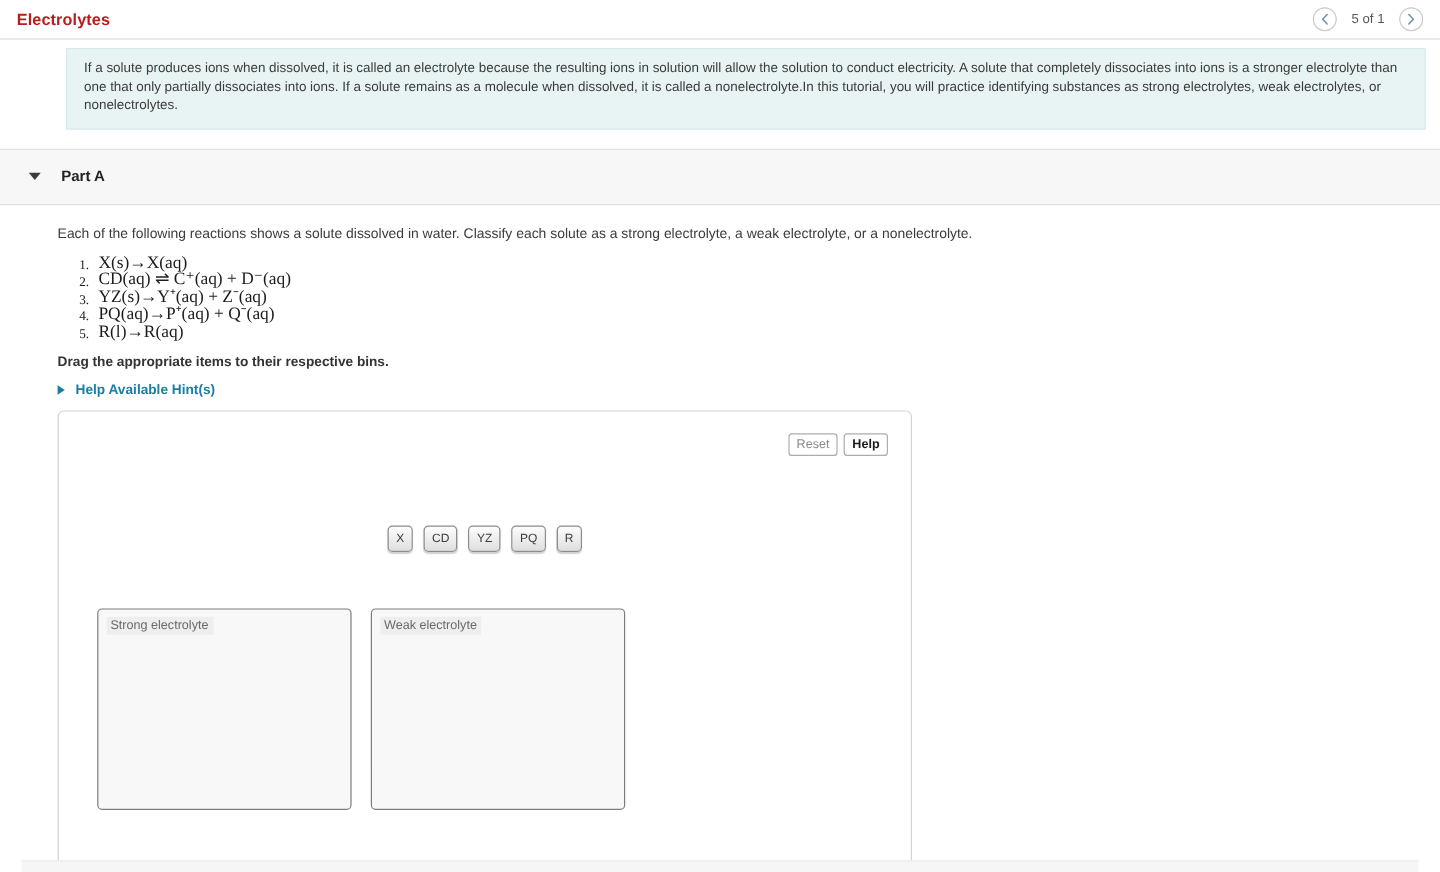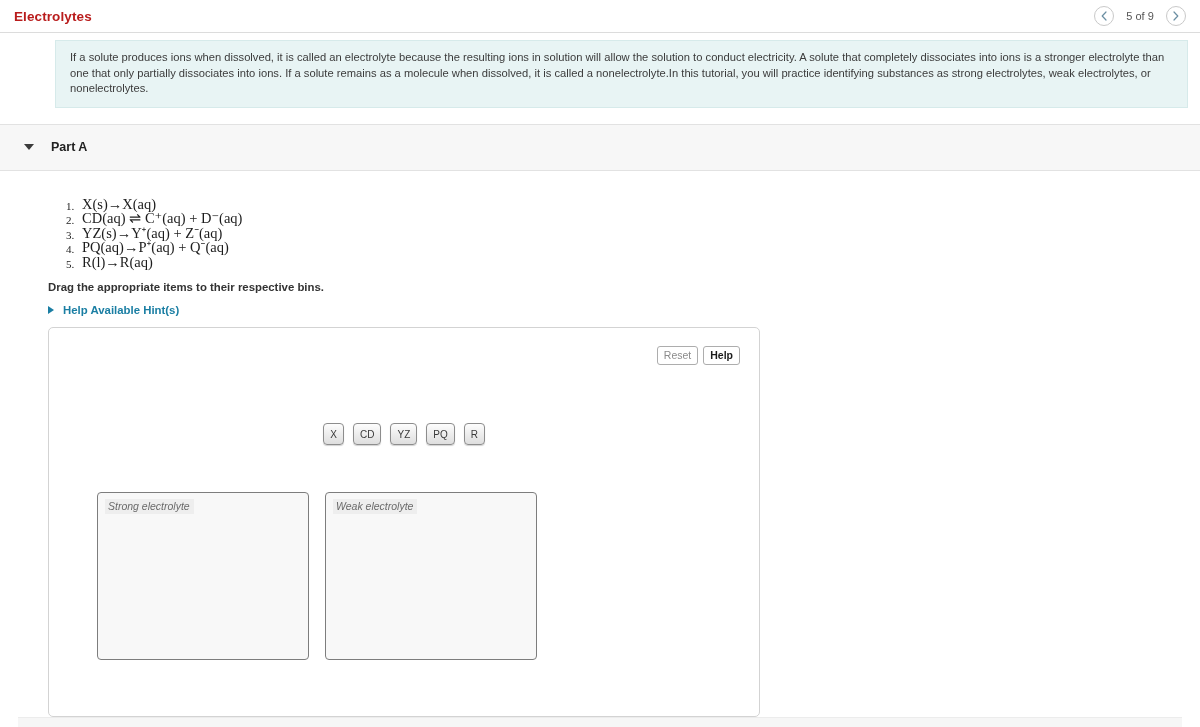--- a/index.html
+++ b/index.html
@@ -203,24 +203,23 @@
     justify-content: center;
     font-size: 10px;
     color: #3a3a3a;
     cursor: move;
     user-select: none;
   }
 
   .bins {
     position: absolute;
     top: 164px;
-    left: 48px;
+    left: 32px;
     display: flex;
     gap: 16px;
-    font-style: italic;
   }
   .bin {
     width: 212px;
     height: 168px;
     border: 1px solid #7d7d7d;
     border-radius: 4px;
     background: #f8f8f8;
     position: relative;
   }
   .bin-label {
@@ -262,21 +261,21 @@
   <div class="app-title">Electrolytes</div>
 
   <div class="pager">
     <div class="pager-btn">
       <span>
         <svg width="8" height="10" viewBox="0 0 8 10">
             <path d="M6 1 L2.2 5 L6 9" stroke="#6b8fa3" stroke-width="1.2" fill="none" stroke-linecap="round" stroke-linejoin="round"></path>
           </svg>
       </span>
     </div>
-    <div class="pager-label">5 of 9</div>
+    <div class="pager-label">5 of 1</div>
     <div class="pager-btn">
       <span>
         <svg width="8" height="10" viewBox="0 0 8 10">
             <path d="M2 1 L5.8 5 L2 9" stroke="#6b8fa3" stroke-width="1.2" fill="none" stroke-linecap="round" stroke-linejoin="round"></path>
           </svg>
       </span>
     </div>
   </div>
 </div>
 
@@ -284,20 +283,21 @@
   <div class="intro">If a solute produces ions when dissolved, it is called an electrolyte because the resulting ions in solution will allow the solution to conduct electricity. A solute that completely dissociates into ions is a stronger electrolyte than one that only partially dissociates into ions. If a solute remains as a molecule when dissolved, it is called a nonelectrolyte.In this tutorial, you will practice identifying substances as strong electrolytes, weak electrolytes, or nonelectrolytes.</div>
 </div>
 
 <div class="part-header">
   <span class="caret"></span>
   <span class="part-title">Part A</span>
 </div>
 
 <div class="body-area">
 
+  <div class="prompt">Each of the following reactions shows a solute dissolved in water. Classify each solute as a strong electrolyte, a weak electrolyte, or a nonelectrolyte.</div>
 
   <ol class="eqn-list">
     <li>X(s)→X(aq)</li>
     <li>CD(aq) ⇌ C⁺(aq) + D⁻(aq)</li>
     <li>YZ(s)→Y⁺(aq) + Z⁻(aq)</li>
     <li>PQ(aq)→P⁺(aq) + Q⁻(aq)</li>
     <li>R(l)→R(aq)</li>
   </ol>
 
   <div class="drag-instruction">Drag the appropriate items to their respective bins.</div>

